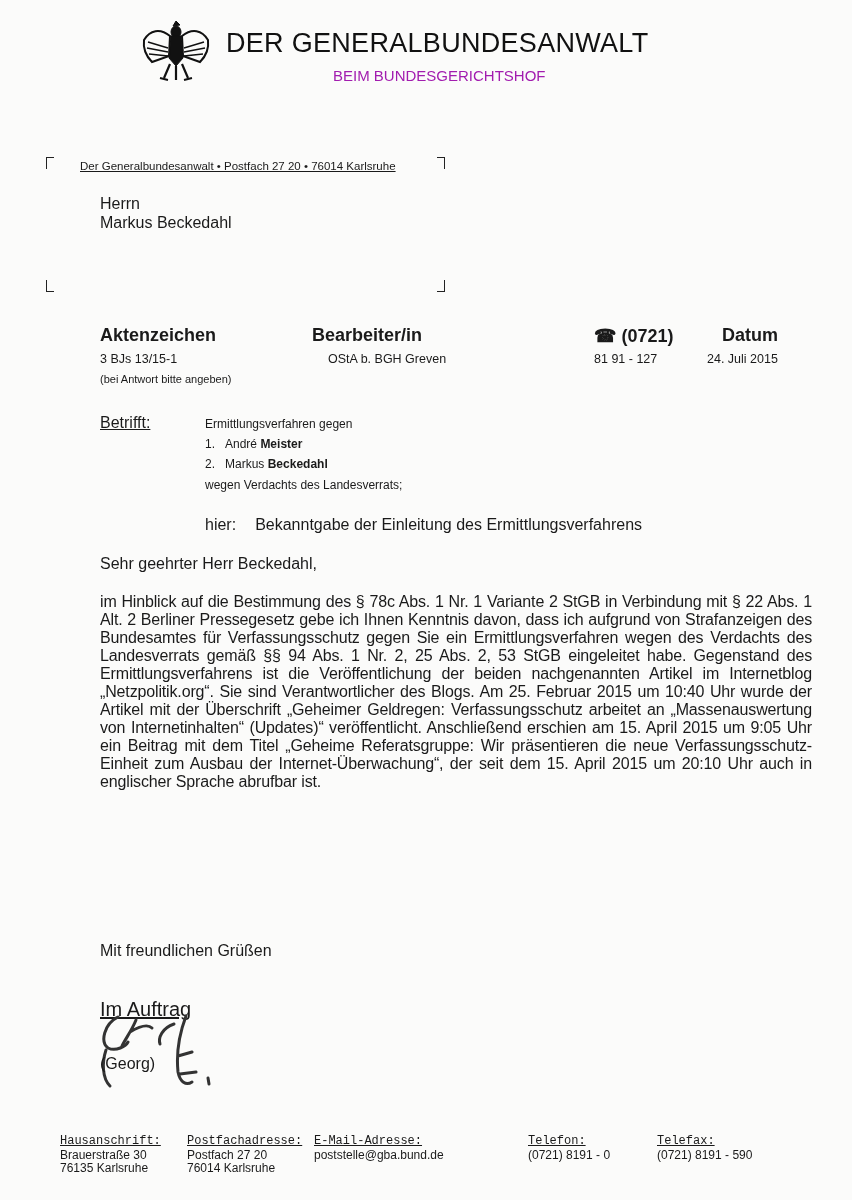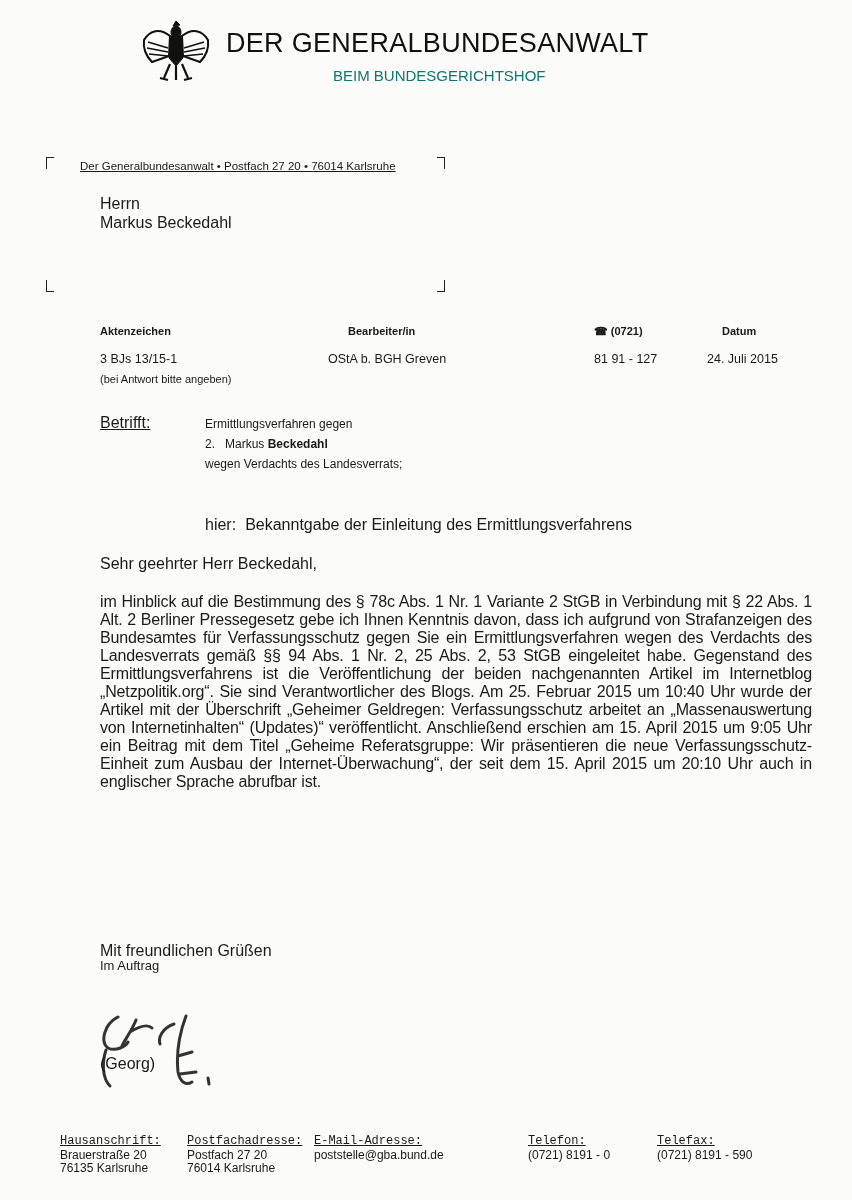--- a/index.html
+++ b/index.html
@@ -3,49 +3,49 @@
   <meta charset="utf-8">
   <style>
     html, body { margin: 0; padding: 0; }
     body {
       width: 852px; height: 1200px; background: #fbfbfa; position: relative; overflow: hidden;
       font-family: "Liberation Sans", sans-serif; color: #1a1a1a;
     }
     .abs { position: absolute; }
     .eagle { left: 140px; top: 18px; width: 72px; height: 66px; }
     .org-title { left: 226px; top: 28px; font-size: 27px; letter-spacing: 0.3px; color: #111; white-space: nowrap; }
-    .org-sub { left: 333px; top: 67px; font-size: 15px; color: #0f766e; white-space: nowrap; }
+    .org-sub { left: 333px; top: 67px; font-size: 15px; color: #a21caf; white-space: nowrap; }
 
     .corner { width: 7px; height: 11px; border-color: #222; border-style: solid; border-width: 0; }
     .c-tl { left: 46px; top: 157px; border-left-width: 1.5px; border-top-width: 1.5px; }
     .c-tr { left: 437px; top: 157px; border-right-width: 1.5px; border-top-width: 1.5px; }
     .c-bl { left: 46px; top: 280px; border-left-width: 1.5px; border-bottom-width: 1.5px; }
     .c-br { left: 437px; top: 280px; border-right-width: 1.5px; border-bottom-width: 1.5px; }
 
     .return-addr { left: 80px; top: 160px; font-size: 11.5px; text-decoration: underline; white-space: nowrap; }
     .recipient { left: 100px; top: 194px; font-size: 16px; line-height: 19px; }
 
-    .ref-label { top: 325px; font-size: 11px; font-weight: bold; white-space: nowrap; }
+    .ref-label { top: 325px; font-size: 18px; font-weight: bold; white-space: nowrap; }
     .ref-value { top: 352px; font-size: 12.5px; white-space: nowrap; }
     .ref-note { left: 100px; top: 373px; font-size: 11px; white-space: nowrap; }
 
     .subject-label { left: 100px; top: 414px; font-size: 16px; text-decoration: underline; }
     .subject-block { left: 205px; top: 414px; font-size: 12px; line-height: 20.2px; }
     .subject-block b { font-weight: bold; }
     .subject-block .num { display: inline-block; width: 20px; }
     .hier-row { left: 205px; top: 516px; font-size: 16px; white-space: nowrap; }
-    .hier-row .u { margin-right: 9px; }
+    .hier-row .u { margin-right: 19px; }
 
     .salutation { left: 100px; top: 555px; font-size: 16px; }
     .body-text {
       left: 100px; top: 593px; width: 712px; font-size: 16px; line-height: 18px;
       text-align: justify; letter-spacing: -0.15px;
     }
     .closing { left: 100px; top: 942px; font-size: 16px; }
-    .im-auftrag { left: 100px; top: 958px; font-size: 13px; }
+    .im-auftrag { left: 100px; top: 998px; font-size: 20px; text-decoration: underline; }
     .signature { left: 96px; top: 1012px; width: 130px; height: 80px; }
     .signer { left: 100px; top: 1055px; font-size: 16px; }
 
     .footer-col { top: 1135px; font-size: 12px; line-height: 13.5px; white-space: nowrap; }
     .footer-col .h { text-decoration: underline; font-family: Liberation Mono, monospace; }
   </style>
 </head>
 <body>
 
 <svg class="abs eagle" viewBox="0 0 72 66">
@@ -67,36 +67,37 @@
 <div class="abs corner c-tr"></div>
 <div class="abs corner c-bl"></div>
 <div class="abs corner c-br"></div>
 <div class="abs return-addr">Der Generalbundesanwalt • Postfach 27 20 • 76014 Karlsruhe</div>
 <div class="abs recipient">
   <div>Herrn</div>
   <div>Markus Beckedahl</div>
 </div>
 
 <div class="abs ref-label" style="left:100px">Aktenzeichen</div>
-<div class="abs ref-label" style="left:348px">Bearbeiter/in</div>
+<div class="abs ref-label" style="left:312px">Bearbeiter/in</div>
 <div class="abs ref-label" style="left:594px">
   <span>☎</span>
   <span>(0721)</span>
 </div>
 <div class="abs ref-label" style="left:722px">Datum</div>
 
 <div class="abs ref-value" style="left:100px">3 BJs 13/15-1</div>
 <div class="abs ref-value" style="left:328px">OStA b. BGH Greven</div>
 <div class="abs ref-value" style="left:594px">81 91 - 127</div>
 <div class="abs ref-value" style="left:707px">24. Juli 2015</div>
 <div class="abs ref-note">(bei Antwort bitte angeben)</div>
 
 <div class="abs subject-label">Betrifft:</div>
 <div class="abs subject-block">
   <div>Ermittlungsverfahren gegen</div>
+  <div><span class="num">1.</span><span>André</span> <b>Meister</b></div>
   <div><span class="num">2.</span><span>Markus</span> <b>Beckedahl</b></div>
   <div>wegen Verdachts des Landesverrats;</div>
 </div>
 <div class="abs hier-row">
   <span class="u">hier:</span><span>Bekanntgabe der Einleitung des Ermittlungsverfahrens</span>
 </div>
 
 <div class="abs salutation">Sehr geehrter Herr Beckedahl,</div>
 <div class="abs body-text">im Hinblick auf die Bestimmung des § 78c Abs. 1 Nr. 1 Variante 2 StGB in Verbindung mit § 22 Abs. 1 Alt. 2 Berliner Pressegesetz gebe ich Ihnen Kenntnis davon, dass ich aufgrund von Strafanzeigen des Bundesamtes für Verfassungsschutz gegen Sie ein Ermittlungsverfahren wegen des Verdachts des Landesverrats gemäß §§ 94 Abs. 1 Nr. 2, 25 Abs. 2, 53 StGB eingeleitet habe. Gegenstand des Ermittlungsverfahrens ist die Veröffentlichung der beiden nachgenannten Artikel im Internetblog „Netzpolitik.org“. Sie sind Verantwortlicher des Blogs. Am 25. Februar 2015 um 10:40 Uhr wurde der Artikel mit der Überschrift „Geheimer Geldregen: Verfassungsschutz arbeitet an „Massenauswertung von Internetinhalten“ (Updates)“ veröffentlicht. Anschließend erschien am 15. April 2015 um 9:05 Uhr ein Beitrag mit dem Titel „Geheime Referatsgruppe: Wir präsentieren die neue Verfassungsschutz-Einheit zum Ausbau der Internet-Überwachung“, der seit dem 15. April 2015 um 20:10 Uhr auch in englischer Sprache abrufbar ist.</div>
 <div class="abs closing">Mit freundlichen Grüßen</div>
@@ -108,21 +109,21 @@
     <path d="M40 8 C36 18 30 26 26 34 M34 20 C44 14 52 12 56 16"></path>
     <path d="M78 12 C66 16 62 26 64 32"></path>
     <path d="M90 4 C84 20 80 40 82 60 C84 70 90 74 96 70 M82 44 L96 40 M84 62 L100 60"></path>
     <path d="M112 66 L113 72"></path>
   </g>
 </svg>
 <div class="abs signer">(Georg)</div>
 
 <div class="abs footer-col" style="left:60px">
   <div class="h">Hausanschrift:</div>
-  <div>Brauerstraße 20</div>
+  <div>Brauerstraße 30</div>
   <div>76135 Karlsruhe</div>
 </div>
 <div class="abs footer-col" style="left:187px">
   <div class="h">Postfachadresse:</div>
   <div>Postfach 27 20</div>
   <div>76014 Karlsruhe</div>
 </div>
 <div class="abs footer-col" style="left:314px">
   <div class="h">E-Mail-Adresse:</div>
   <div>poststelle@gba.bund.de</div>

